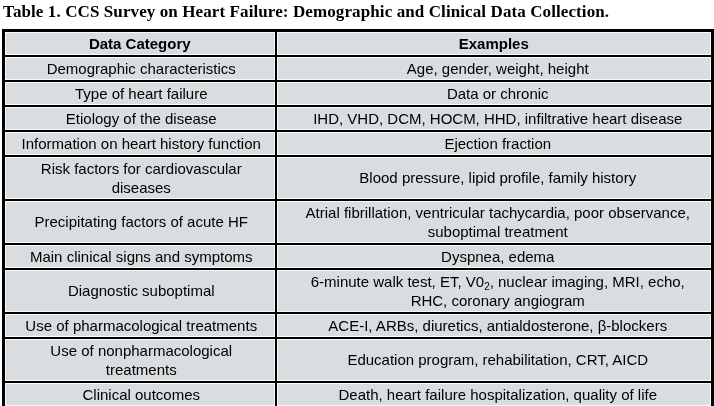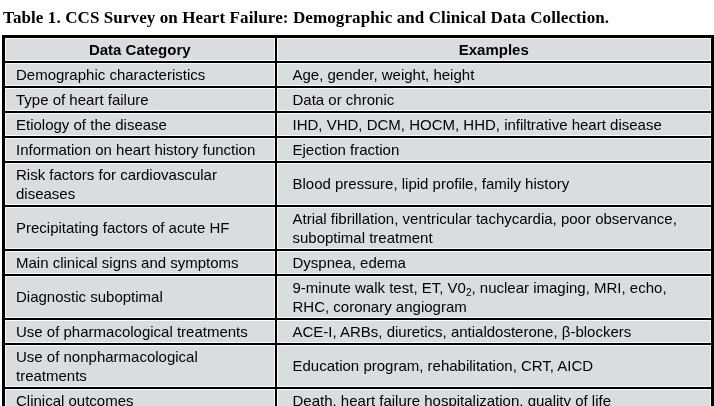--- a/index.html
+++ b/index.html
@@ -11,21 +11,21 @@
     font-family: "Liberation Sans", sans-serif;
     color: #000000;
   }
   .page { width: 714px; height: 406px; background: #ffffff; }
 
   .title {
     font-family: "Liberation Serif", serif;
     font-weight: bold;
     font-size: 17px;
     line-height: 20px;
-    padding: 8px 0 0 3px;
+    padding: 2px 0 0 3px;
     letter-spacing: 0.1px;
     white-space: nowrap;
   }
 
   table.data-table {
     border-collapse: collapse;
     table-layout: fixed;
     width: 709px;
     margin: 7px 0 0 2px;
     border: 3px solid #000000;
@@ -42,21 +42,21 @@
     vertical-align: middle;
   }
   th {
     font-weight: bold;
     text-align: center;
     height: 25px;
     padding: 2px 4px;
   }
   td {
     font-weight: normal;
-    text-align: left;
+    text-align: center;
     height: 22px;
     line-height: 19px;
     padding: 2px 8px 2px 11px;
   }
   td.example { padding-left: 16px; }
   sub.sub2 {
     font-size: 10px;
     line-height: 0;
     vertical-align: -3px;
   }
@@ -103,21 +103,21 @@
       <tr>
         <td class="category">Precipitating factors of acute HF</td>
         <td class="example">Atrial fibrillation, ventricular tachycardia, poor observance, suboptimal treatment</td>
       </tr>
       <tr>
         <td class="category">Main clinical signs and symptoms</td>
         <td class="example">Dyspnea, edema</td>
       </tr>
       <tr>
         <td class="category">Diagnostic suboptimal</td>
-        <td class="example"><span>9-minute walk test, ET, V0</span><sub class="sub2">2</sub><span>, nuclear imaging, MRI, echo, RHC, coronary angiogram</span></td>
+        <td class="example"><span>6-minute walk test, ET, V0</span><sub class="sub2">2</sub><span>, nuclear imaging, MRI, echo, RHC, coronary angiogram</span></td>
       </tr>
       <tr>
         <td class="category">Use of pharmacological treatments</td>
         <td class="example">ACE-I, ARBs, diuretics, antialdosterone, β-blockers</td>
       </tr>
       <tr>
         <td class="category">Use of nonpharmacological treatments</td>
         <td class="example">Education program, rehabilitation, CRT, AICD</td>
       </tr>
       <tr>

